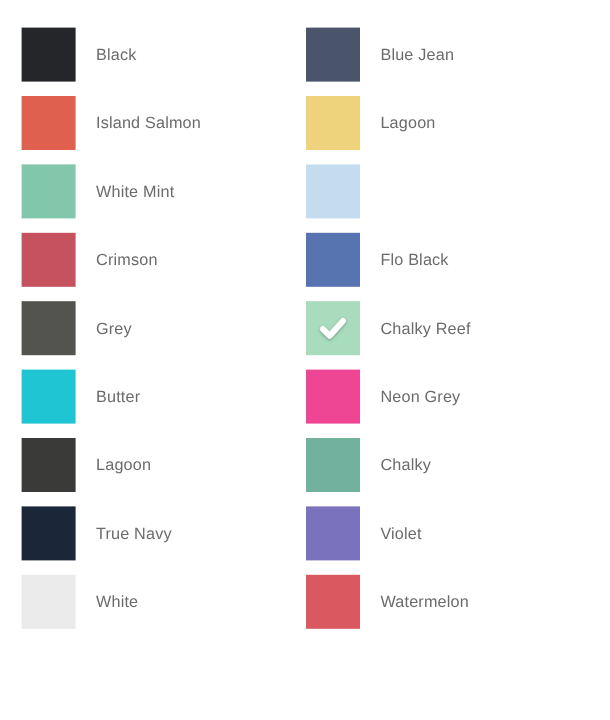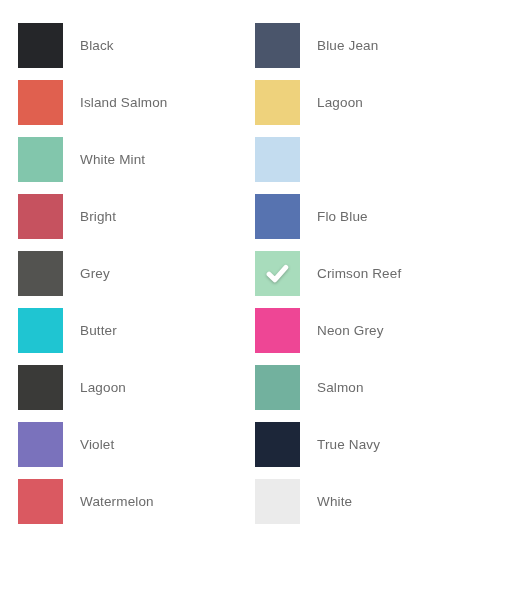--- a/index.html
+++ b/index.html
@@ -102,63 +102,63 @@
     </div>
     <div class="swatch-option">
       <div class="swatch-chip" style="background: rgb(130, 198, 172);"></div>
       <span class="swatch-label">White Mint</span>
     </div>
     <div class="swatch-option">
       <div class="swatch-chip" style="background: rgb(195, 220, 239);"></div>
     </div>
     <div class="swatch-option">
       <div class="swatch-chip" style="background: rgb(198, 82, 95);"></div>
-      <span class="swatch-label">Bright</span>
+      <span class="swatch-label">Crimson</span>
     </div>
     <div class="swatch-option">
       <div class="swatch-chip" style="background: rgb(87, 115, 176);"></div>
-      <span class="swatch-label">Flo Blue</span>
+      <span class="swatch-label">Flo Black</span>
     </div>
     <div class="swatch-option">
       <div class="swatch-chip" style="background: rgb(83, 83, 80);"></div>
       <span class="swatch-label">Grey</span>
     </div>
     <div class="swatch-option is-selected">
       <div class="swatch-chip" style="background: rgb(168, 220, 188);">
         <svg class="check-icon" viewBox="0 0 24 24">
           <path d="M4.5 12.6 L9.6 17.6 L19.4 6.6"></path>
         </svg>
       </div>
-      <span class="swatch-label">Crimson Reef</span>
+      <span class="swatch-label">Chalky Reef</span>
     </div>
     <div class="swatch-option">
       <div class="swatch-chip" style="background: rgb(31, 197, 210);"></div>
       <span class="swatch-label">Butter</span>
     </div>
     <div class="swatch-option">
       <div class="swatch-chip" style="background: rgb(238, 70, 149);"></div>
       <span class="swatch-label">Neon Grey</span>
     </div>
     <div class="swatch-option">
       <div class="swatch-chip" style="background: rgb(58, 58, 56);"></div>
       <span class="swatch-label">Lagoon</span>
     </div>
     <div class="swatch-option">
       <div class="swatch-chip" style="background: rgb(114, 177, 158);"></div>
-      <span class="swatch-label">Salmon</span>
+      <span class="swatch-label">Chalky</span>
+    </div>
+    <div class="swatch-option">
+      <div class="swatch-chip" style="background: rgb(28, 38, 57);"></div>
+      <span class="swatch-label">True Navy</span>
     </div>
     <div class="swatch-option">
       <div class="swatch-chip" style="background: rgb(122, 114, 188);"></div>
       <span class="swatch-label">Violet</span>
     </div>
     <div class="swatch-option">
-      <div class="swatch-chip" style="background: rgb(28, 38, 57);"></div>
-      <span class="swatch-label">True Navy</span>
+      <div class="swatch-chip" style="background: rgb(235, 235, 235);"></div>
+      <span class="swatch-label">White</span>
     </div>
     <div class="swatch-option">
       <div class="swatch-chip" style="background: rgb(218, 89, 97);"></div>
       <span class="swatch-label">Watermelon</span>
     </div>
-    <div class="swatch-option">
-      <div class="swatch-chip" style="background: rgb(235, 235, 235);"></div>
-      <span class="swatch-label">White</span>
-    </div>
   </div>
 
 </body></html>

